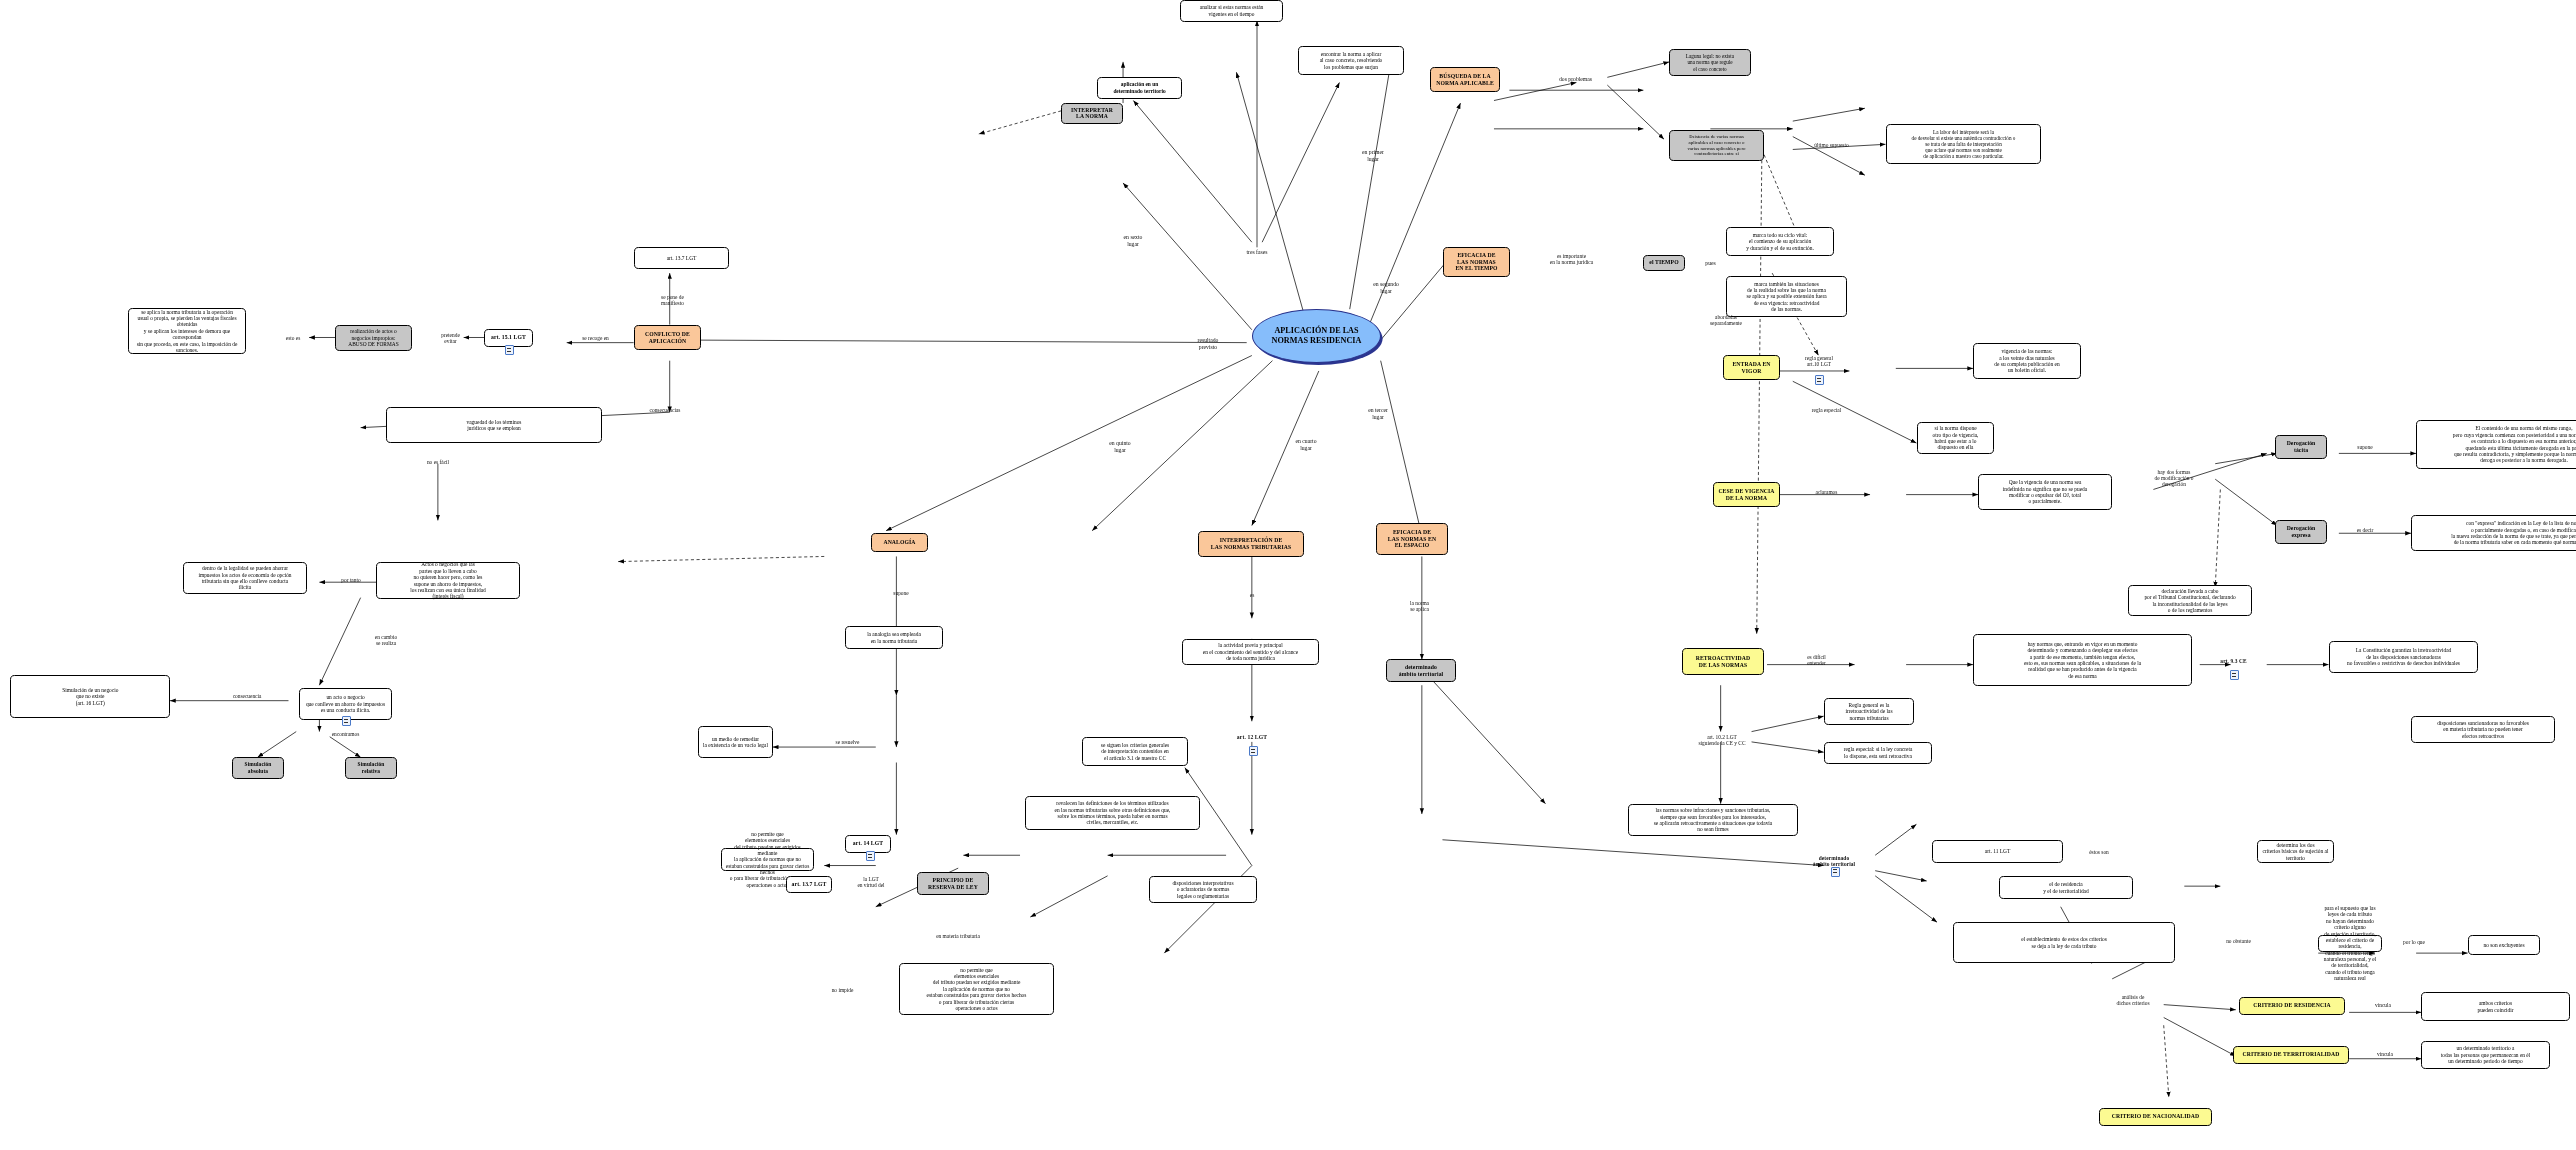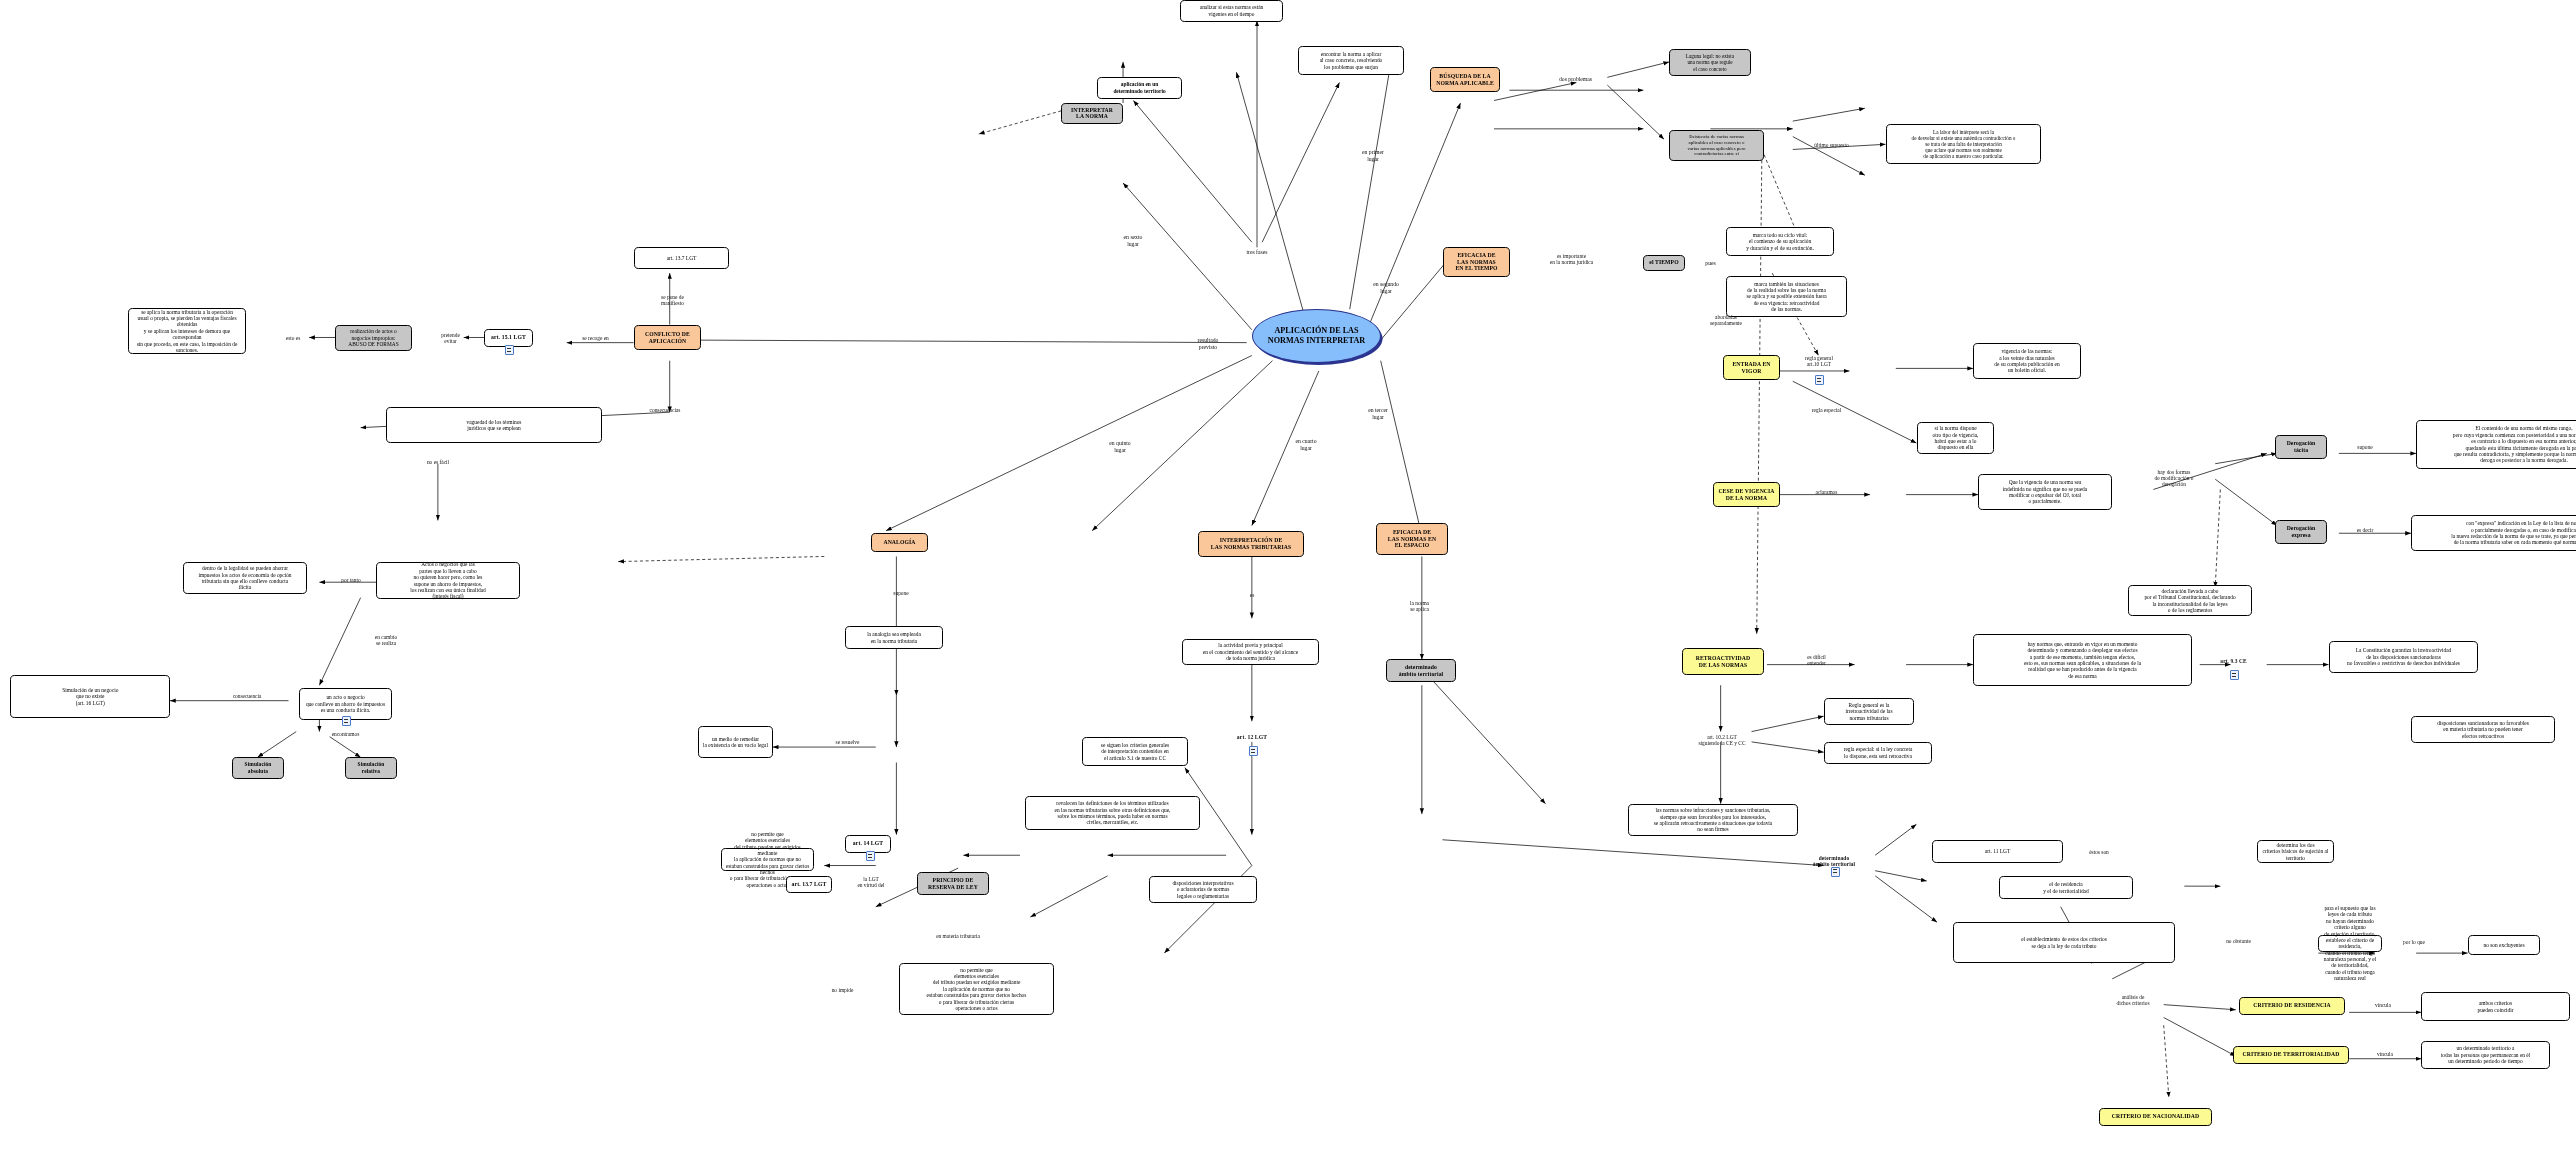--- a/index.html
+++ b/index.html
@@ -143,21 +143,21 @@
     <path d="M2380,1660 L2150,1660"></path>
     <path d="M2430,1680 L2260,1850"></path>
     <path d="M2430,1680 L2300,1490"></path>
     <path d="M1980,1660 L1870,1660"></path>
     <path d="M1860,1685 L1700,1760"></path>
     <path d="M2150,1700 L2000,1780"></path>
   </g>
 </svg>
 
 <div class="node central" style="left: 1252px; top: 309px; width: 129px; height: 54px; font-size: 8.2px; white-space: pre-line;">APLICACIÓN DE LAS
-NORMAS INTERPRETAR</div>
+NORMAS RESIDENCIA</div>
 
 <div class="lbl" style="left: 1350px; top: 149px; width: 46px; font-size: 5.7px; white-space: pre-line;">en primer
 lugar</div>
 <div class="lbl" style="left: 1363px; top: 281px; width: 46px; font-size: 5.7px; white-space: pre-line;">en segundo
 lugar</div>
 <div class="lbl" style="left: 1355px; top: 407px; width: 46px; font-size: 5.7px; white-space: pre-line;">en tercer
 lugar</div>
 <div class="lbl" style="left: 1283px; top: 438px; width: 46px; font-size: 5.7px; white-space: pre-line;">en cuarto
 lugar</div>
 <div class="lbl" style="left: 1097px; top: 440px; width: 46px; font-size: 5.7px; white-space: pre-line;">en quinto

